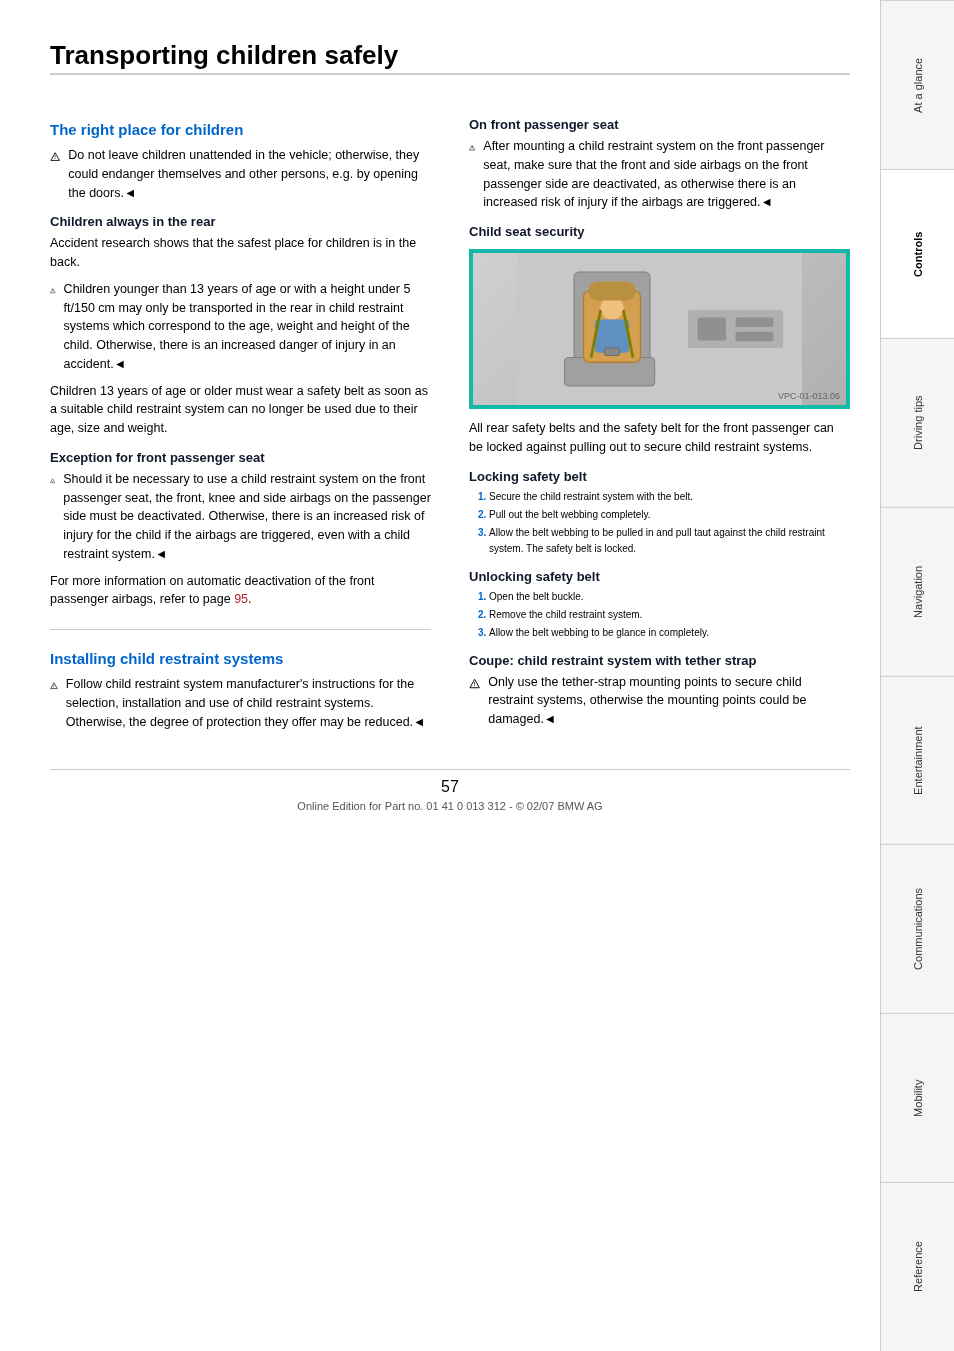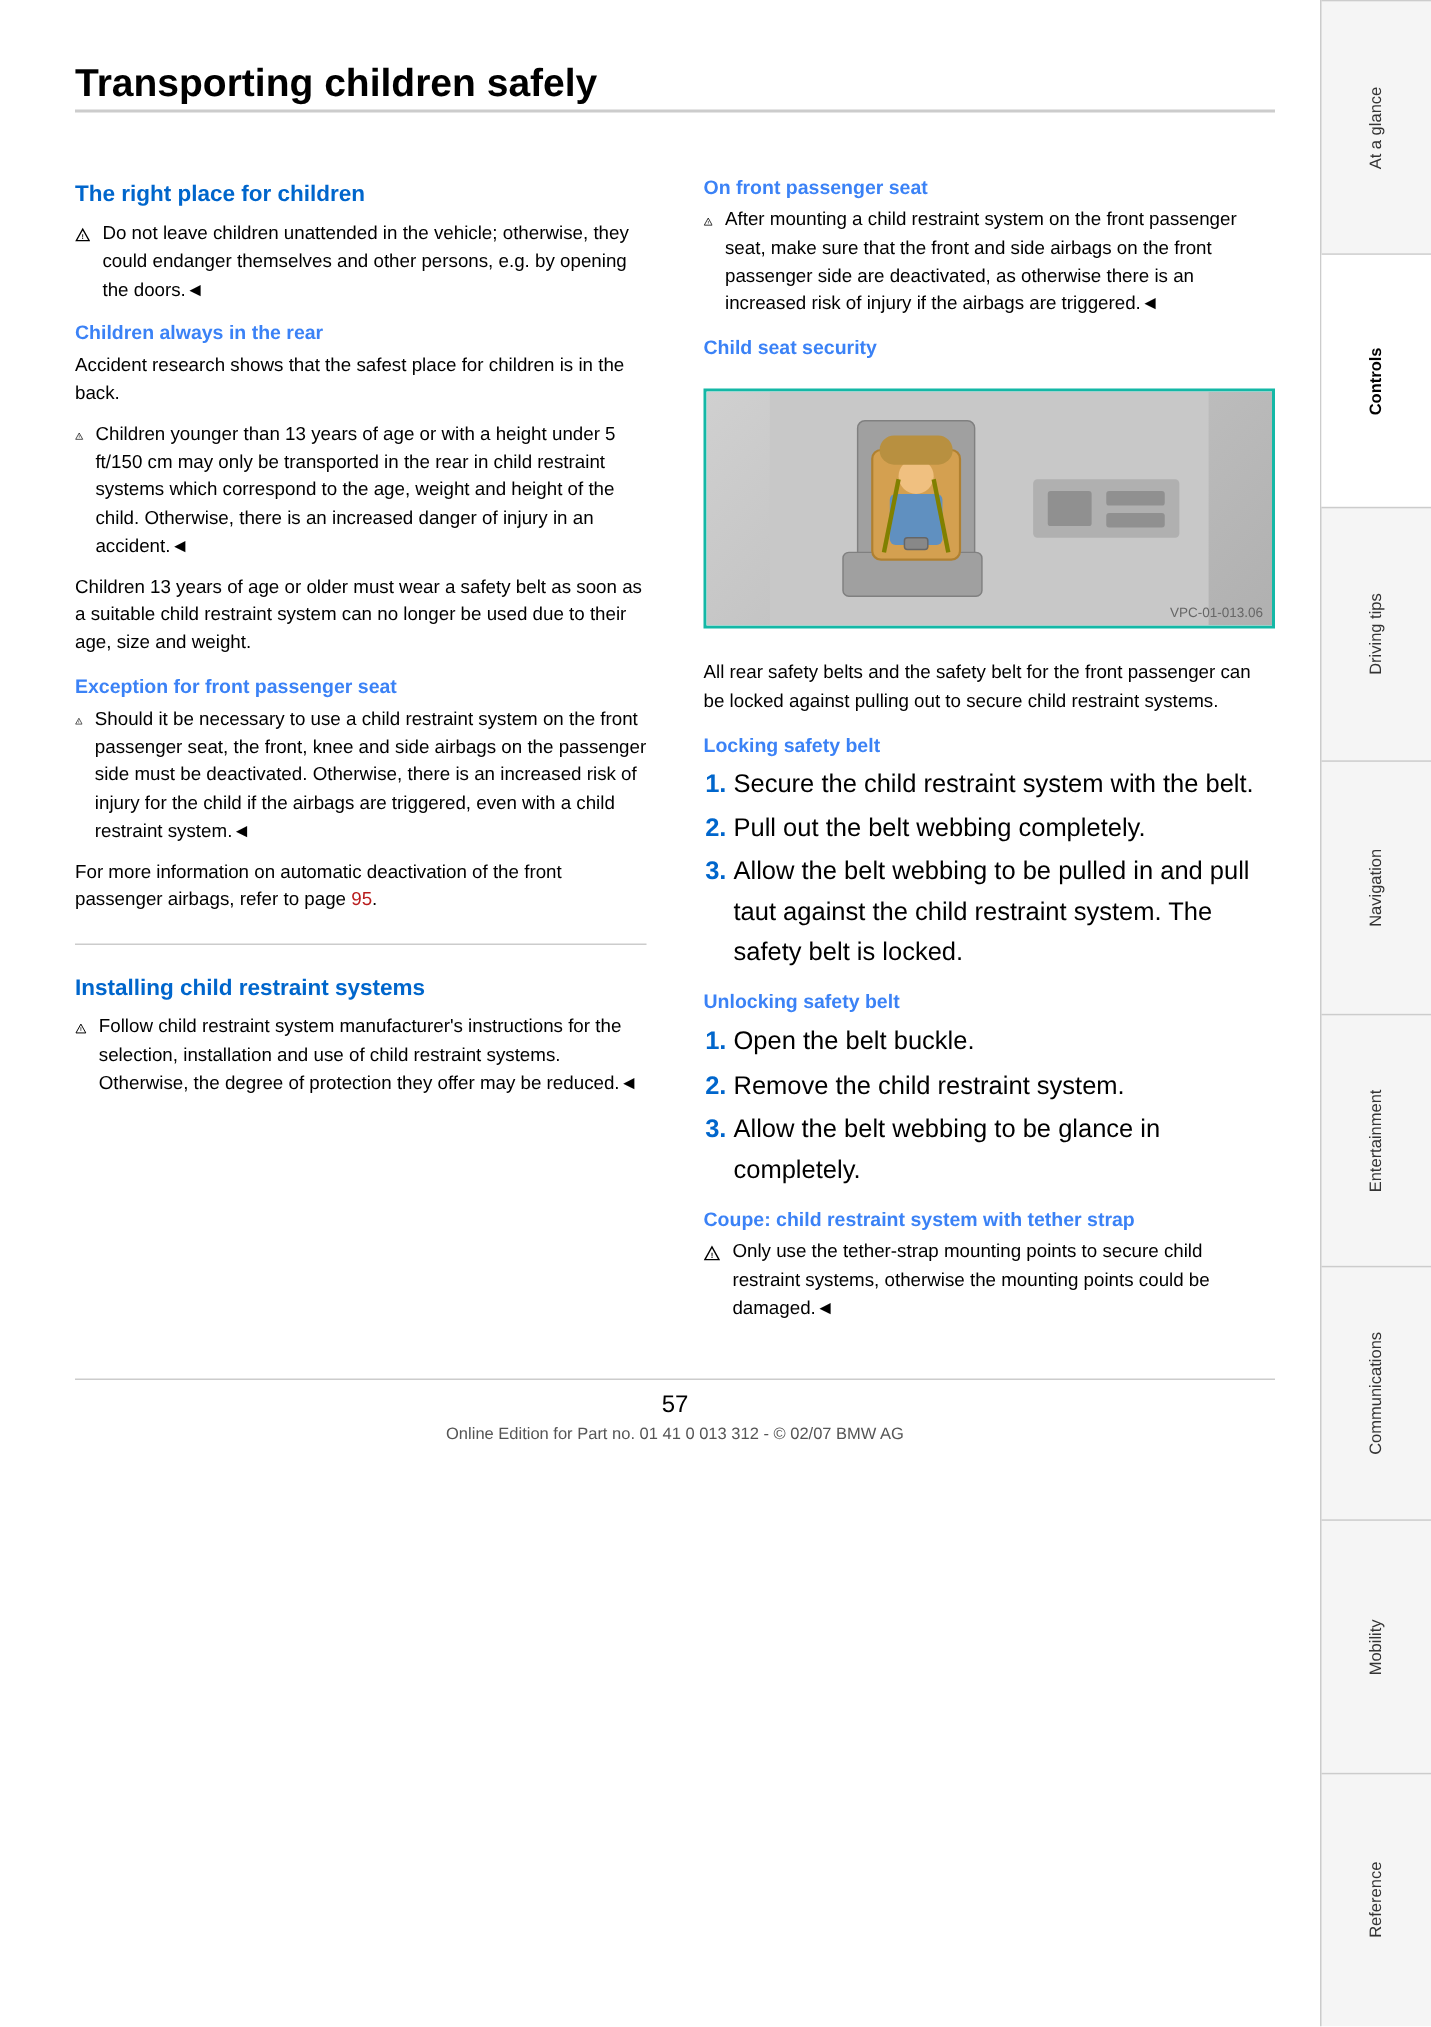--- a/index.html
+++ b/index.html
@@ -64,21 +64,21 @@
     .section-heading {
       font-size: 15px;
       font-weight: bold;
       color: #0066cc;
       margin-bottom: 8px;
       margin-top: 16px;
     }
     .sub-heading {
       font-size: 13px;
       font-weight: bold;
-      color: #3b82f6;
+      color: #0f172a;
       margin-bottom: 5px;
       margin-top: 12px;
     }
     p {
       font-size: 12.5px;
       line-height: 1.5;
       margin-bottom: 8px;
     }
     .warning-block {
       display: flex;
@@ -92,34 +92,34 @@
     }
     .triangle-icon {
       width: 22px;
       height: 22px;
     }
     ol {
       margin-left: 20px;
       margin-bottom: 8px;
     }
     ol li {
-      font-size: 17px;
+      font-size: 10px;
       line-height: 1.6;
       margin-bottom: 2px;
     }
     ol li::marker {
       color: #0066cc;
       font-weight: bold;
     }
     .child-seat-img {
       width: 100%;
       height: 160px;
       background: #e8e8e8;
-      border: 2px solid #14b8a6;
-      margin: 20px 0;
+      border: 4px solid #14b8a6;
+      margin: 10px 0;
       position: relative;
       overflow: hidden;
     }
     .child-seat-img-inner {
       width: 100%;
       height: 100%;
       background: linear-gradient(135deg, #d0d0d0, #b0b0b0);
       display: flex;
       align-items: center;
       justify-content: center;

